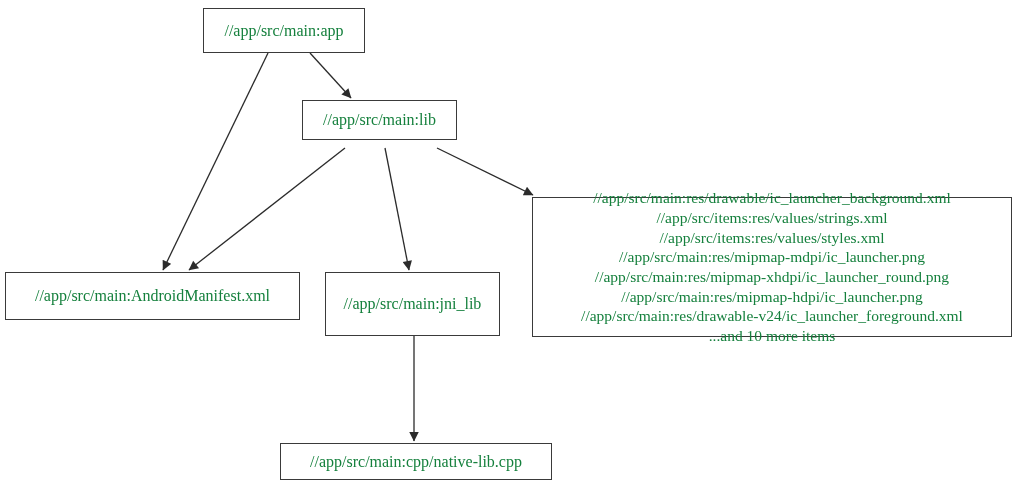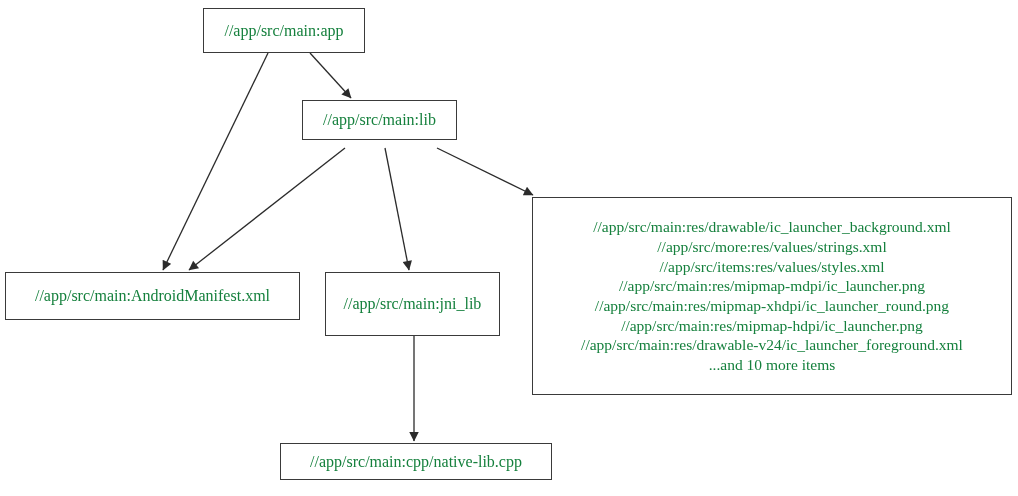--- a/index.html
+++ b/index.html
@@ -67,23 +67,23 @@
   </div>
 
   <div class="node" style="left:5px; top:272px; width:295px; height:48px;">
     <span>//app/src/main:AndroidManifest.xml</span>
   </div>
 
   <div class="node" style="left:325px; top:272px; width:175px; height:64px;">
     <span>//app/src/main:jni_lib</span>
   </div>
 
-  <div class="node multiline" style="left:532px; top:197px; width:480px; height:198px;">
+  <div class="node multiline" style="left:532px; top:197px; width:480px; height:140px;">
     <div class="res-line">//app/src/main:res/drawable/ic_launcher_background.xml</div>
-    <div class="res-line">//app/src/more:res/values/strings.xml</div>
+    <div class="res-line">//app/src/items:res/values/strings.xml</div>
     <div class="res-line">//app/src/items:res/values/styles.xml</div>
     <div class="res-line">//app/src/main:res/mipmap-mdpi/ic_launcher.png</div>
     <div class="res-line">//app/src/main:res/mipmap-xhdpi/ic_launcher_round.png</div>
     <div class="res-line">//app/src/main:res/mipmap-hdpi/ic_launcher.png</div>
     <div class="res-line">//app/src/main:res/drawable-v24/ic_launcher_foreground.xml</div>
     <div class="res-line">...and 10 more items</div>
   </div>
 
   <div class="node" style="left:280px; top:443px; width:272px; height:37px;">
     <span>//app/src/main:cpp/native-lib.cpp</span>

